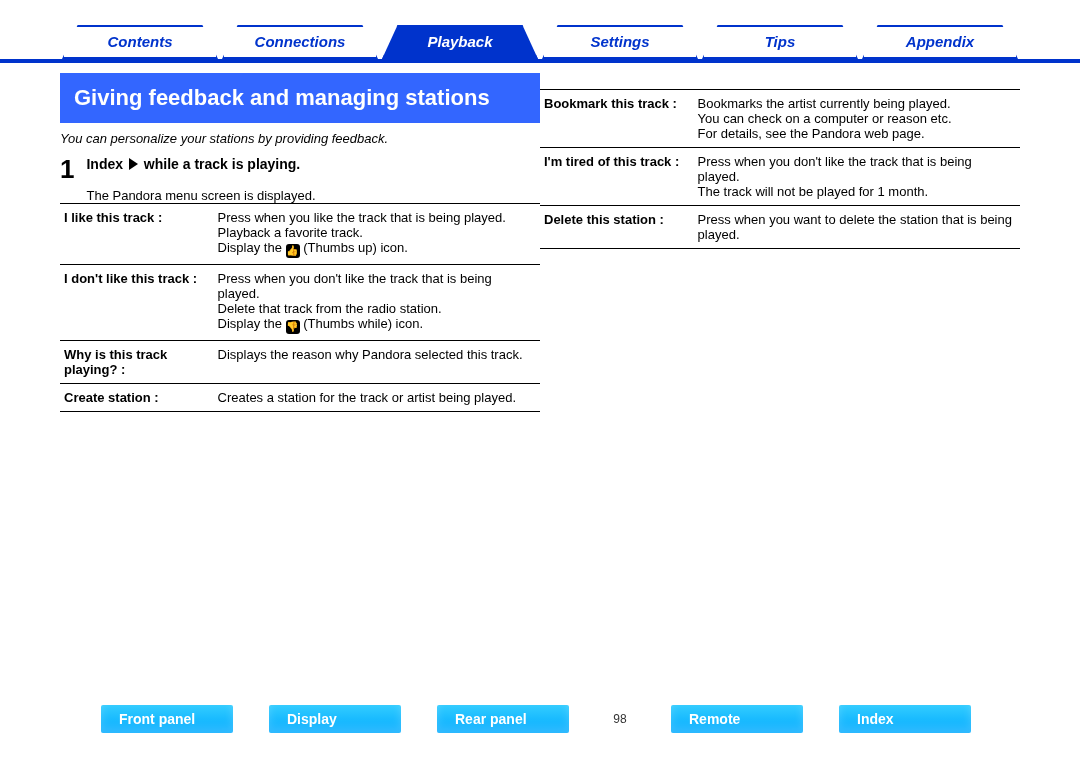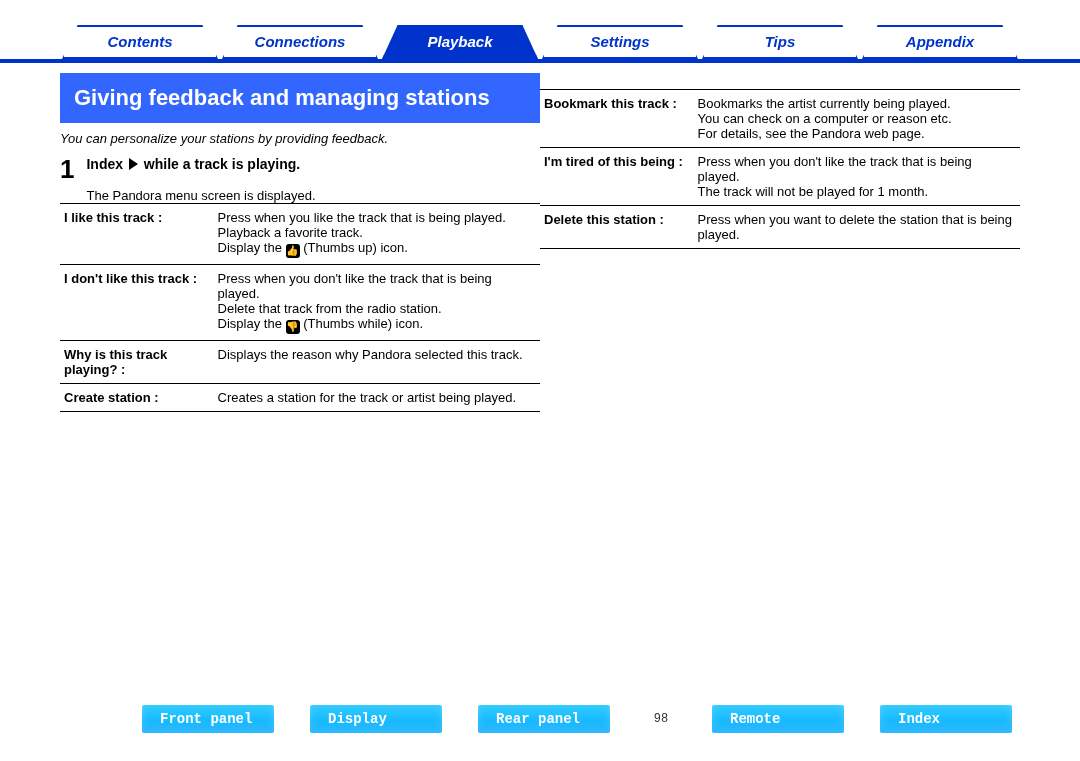--- a/index.html
+++ b/index.html
@@ -135,24 +135,23 @@
     vertical-align: -2px;
   }
 
   .bottom {
     position: absolute;
     bottom: 28px;
     left: 0;
     right: 8px;
     display: flex;
     align-items: center;
-    justify-content: flex-end;
+    justify-content: center;
     gap: 36px;
     padding: 0 60px;
-    font-family: Liberation Mono, monospace;
   }
   .btab {
     background: linear-gradient(#33ccff, #00aaff);
     color: #fff;
     font-weight: bold;
     font-size: 14px;
     padding: 6px 18px;
     border-radius: 2px;
     min-width: 96px;
     text-align: left;
@@ -253,21 +252,21 @@
       <tbody>
           <tr>
         <td class="label">Bookmark this track :</td>
         <td>
           <div>Bookmarks the artist currently being played.</div>
           <div>You can check on a computer or reason etc.</div>
           <div>For details, see the Pandora web page.</div>
         </td>
       </tr>
       <tr>
-        <td class="label">I'm tired of this being :</td>
+        <td class="label">I'm tired of this track :</td>
         <td>
           <div>Press when you don't like the track that is being played.</div>
           <div>The track will not be played for 1 month.</div>
         </td>
       </tr>
       <tr>
         <td class="label">Delete this station :</td>
         <td>Press when you want to delete the station that is being played.</td>
       </tr>
     </tbody>

